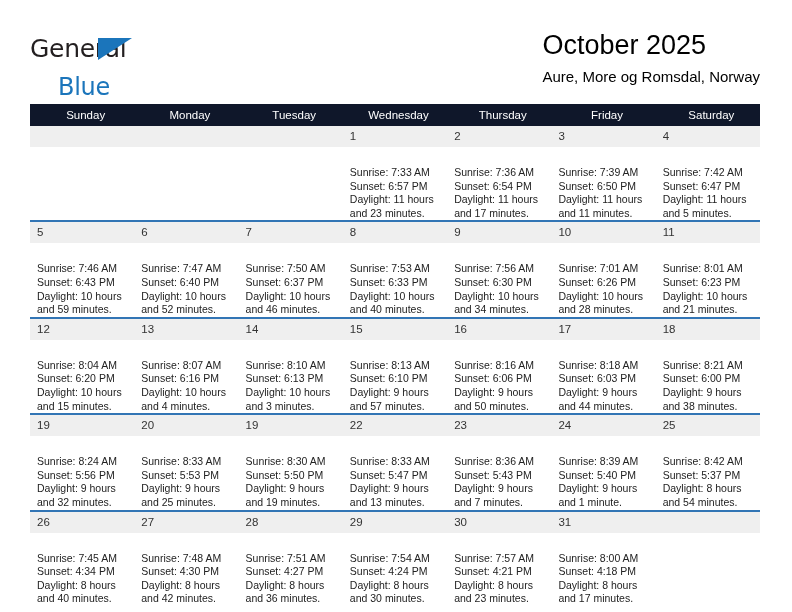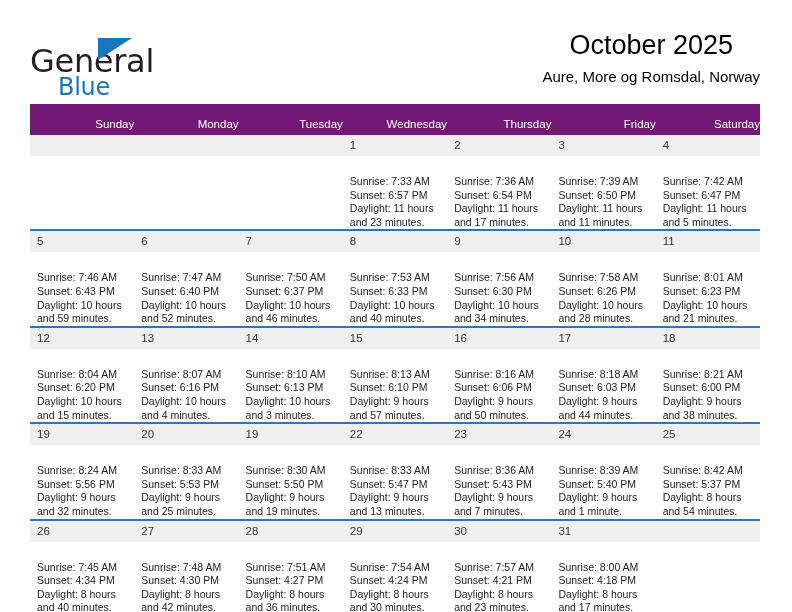--- a/index.html
+++ b/index.html
@@ -34,22 +34,22 @@
   .logo {
     position: absolute;
     left: 0;
     top: 6px;
     width: 130px;
     height: 54px;
   }
   .logo-general {
     position: absolute;
     left: 0;
-    top: 8px;
-    font-size: 32px;
+    top: 0;
+    font-size: 25px;
     letter-spacing: -0.3px;
     color: #231f20;
     font-family: "DejaVu Sans", sans-serif;
     font-weight: 400;
   }
   .logo-triangle {
     position: absolute;
     left: 68px;
     top: 4px;
     width: 0;
@@ -65,21 +65,21 @@
     letter-spacing: -0.3px;
     color: #1b75bb;
     font-family: "DejaVu Sans", sans-serif;
     font-weight: 400;
   }
 
   .title-block {
     position: absolute;
     right: 0;
     top: 0;
-    text-align: center;
+    text-align: left;
   }
   .cal-title {
     font-size: 27px;
     color: #000000;
     line-height: 34px;
     white-space: nowrap;
   }
   .cal-subtitle {
     font-size: 15px;
     color: #000000;
@@ -91,26 +91,26 @@
   
   .calendar {
     position: absolute;
     left: 30px;
     top: 104px;
     width: 730px;
     border-collapse: collapse;
     table-layout: fixed;
   }
   .calendar th {
-    background: #701a75;
+    background: #0f172a;
     color: #ffffff;
     font-size: 11.5px;
     font-weight: normal;
-    text-align: right;
-    padding: 14px 0 5px 7px;
+    text-align: center;
+    padding: 5px 0 5px 7px;
     height: 12px;
     border: none;
   }
   .week-row td {
     border: none;
     border-top: 2px solid #3275b5;
     vertical-align: top;
     padding: 0;
     height: 88px;
     background: #ffffff;
@@ -282,21 +282,21 @@
             <div class="cell-body">
               <div>Sunrise: 7:56 AM</div>
               <div>Sunset: 6:30 PM</div>
               <div>Daylight: 10 hours</div>
               <div>and 34 minutes.</div>
             </div>
           </td>
           <td>
             <div class="daynum">10</div>
             <div class="cell-body">
-              <div>Sunrise: 7:58 AM</div>
+              <div>Sunrise: 7:01 AM</div>
               <div>Sunset: 6:26 PM</div>
               <div>Daylight: 10 hours</div>
               <div>and 28 minutes.</div>
             </div>
           </td>
           <td>
             <div class="daynum">11</div>
             <div class="cell-body">
               <div>Sunrise: 8:01 AM</div>
               <div>Sunset: 6:23 PM</div>

